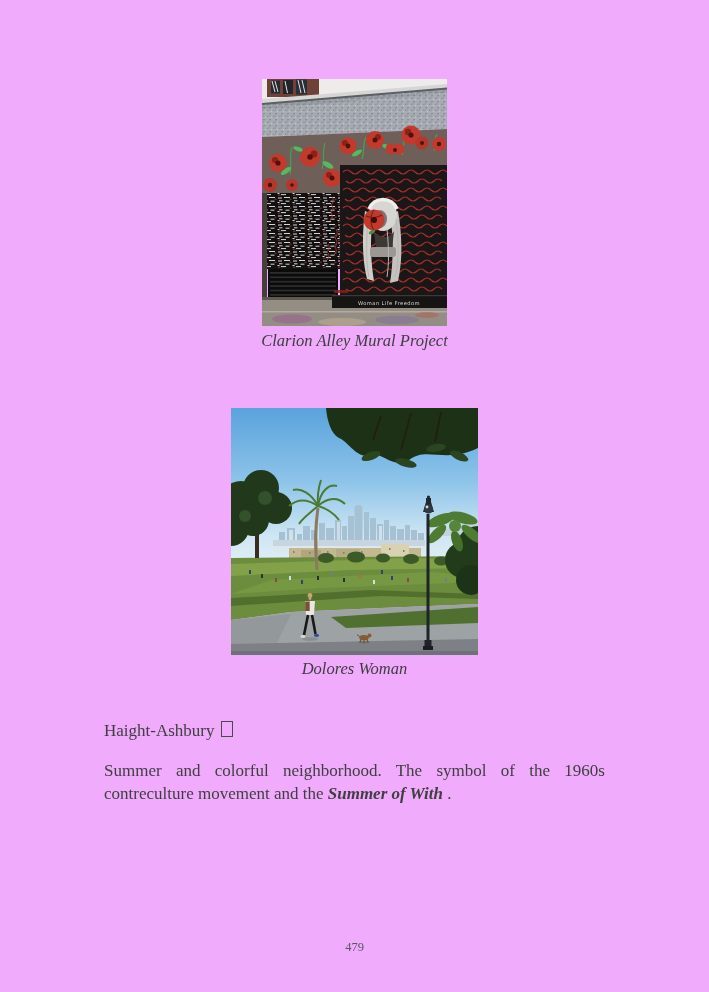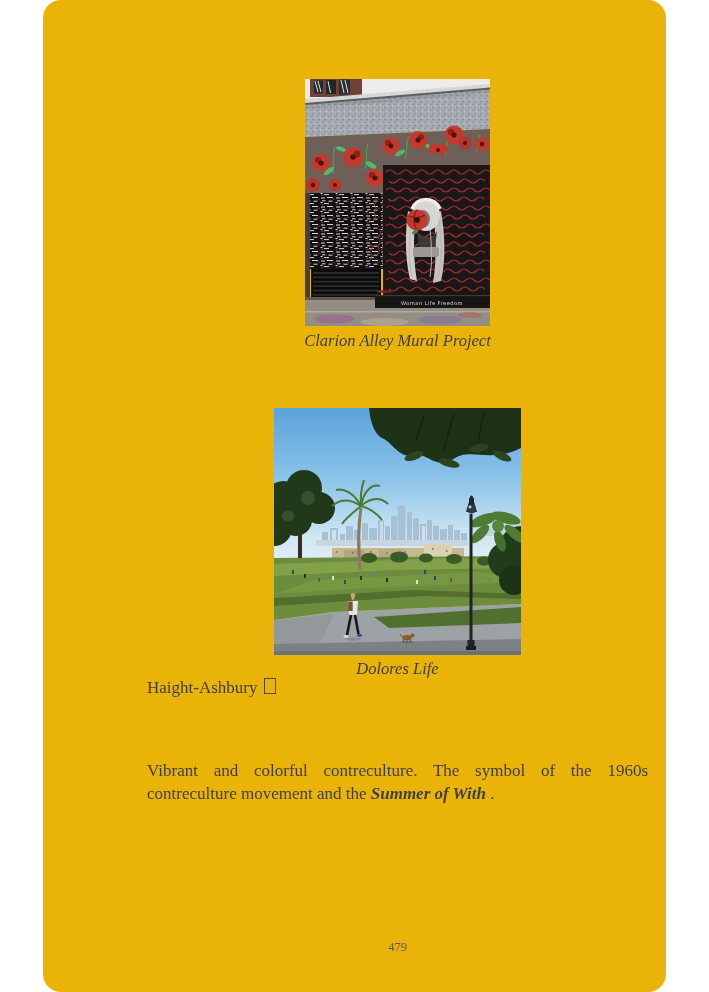--- a/index.html
+++ b/index.html
@@ -1,36 +1,35 @@
 <!DOCTYPE html>
 <html><head>
 <meta charset="utf-8">
 <style>
   html,body { margin:0; padding:0; background:#ffffff; }
   .page {
-    position:relative; width:623px; height:992px; margin:0 auto;
-    background:#eab308; overflow:hidden;
+    position:relative; width:709px; height:992px; margin:0 auto;
+    background:#f0abfc; overflow:hidden;
     font-family:"Liberation Serif","DejaVu Serif",serif;
     color:#3f3f3f;
-    border-radius:18px;
   }
   .photo { display:block; line-height:0; }
   .fig { position:absolute; }
   .fig-mural { left:262px; top:79px; width:185px; height:247px; }
   .fig-park  { left:231px; top:408px; width:247px; height:247px; }
   .caption-row { position:absolute; left:0; width:709px; text-align:center; }
   .caption {
     display:inline-block; font-style:italic; font-size:16.5px;
     line-height:18px; color:#3e3e3e;
   }
   .cap-mural-row { top:332px; }
   .cap-mural { max-width:195px; }
   .cap-park-row { top:660px; }
   .textblock { position:absolute; left:104px; width:501px; }
-  .heading-row { top:676px; font-size:17px; line-height:23px; }
+  .heading-row { top:719px; font-size:17px; line-height:23px; }
   .tofu {
     display:inline-block; width:10px; height:14px;
     border:1.3px solid #4a4a4a; margin-left:7px; vertical-align:-1px;
   }
   .para { font-size:17px; line-height:23px; text-align:justify; }
   .para-1 { top:759px; }
   .para-2 { top:823px; }
   .bolditalic { font-weight:bold; font-style:italic; }
   .pagenum-row {
     position:absolute; left:0; top:940px; width:709px; text-align:center;
@@ -393,27 +392,27 @@
           <ellipse cx="133" cy="229.5" rx="4.8" ry="2.6" fill="#8a5a33"></ellipse>
           <circle cx="138.5" cy="227.5" r="2" fill="#8a5a33"></circle>
           <path d="M130,231 L129,234.5 M133,231.5 L133,235 M136,231 L137,234.5" stroke="#6e4526" stroke-width="0.9" fill="none"></path>
           <path d="M128.5,228.5 L126,226.5" stroke="#6e4526" stroke-width="1" fill="none"></path>
         </g>
       </svg>
     </div>
   </figure>
 
   <div class="caption-row cap-park-row">
-    <figcaption class="caption">Dolores Life</figcaption>
+    <figcaption class="caption">Dolores Woman</figcaption>
   </div>
 
   <div class="textblock heading-row">
     <span>Haight-Ashbury</span><span class="tofu"></span>
   </div>
 
-  <p class="textblock para para-1" style="margin:0;"><span>Vibrant and colorful contreculture. The symbol of the 1960s contreculture movement and the </span><span class="bolditalic">Summer of With</span><span> .</span></p>
+  <p class="textblock para para-1" style="margin:0;"><span>Summer and colorful neighborhood. The symbol of the 1960s contreculture movement and the </span><span class="bolditalic">Summer of With</span><span> .</span></p>
 
 
   <div class="pagenum-row">
     <span>479</span>
   </div>
 
 </div>
 
 </body></html>

